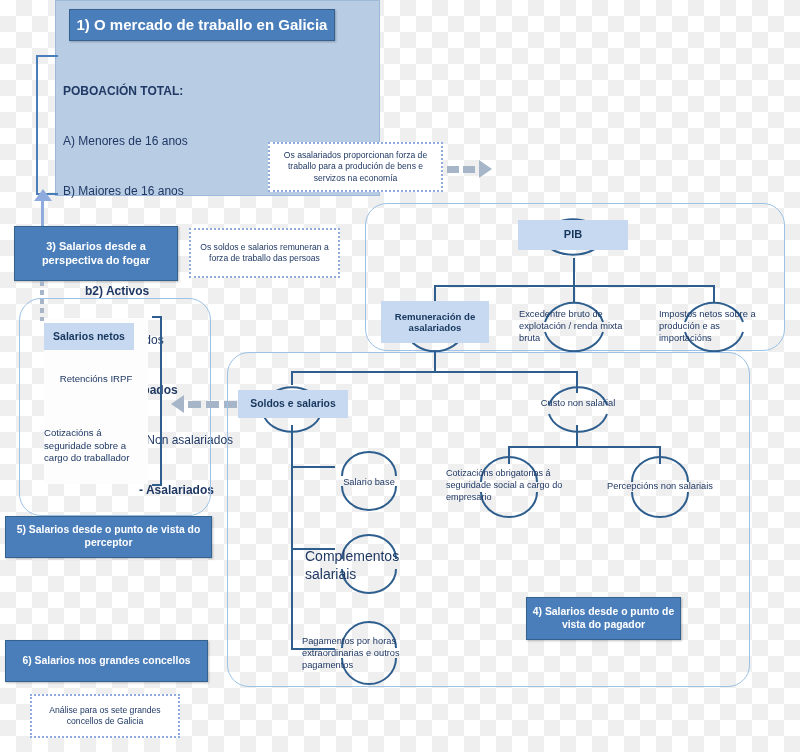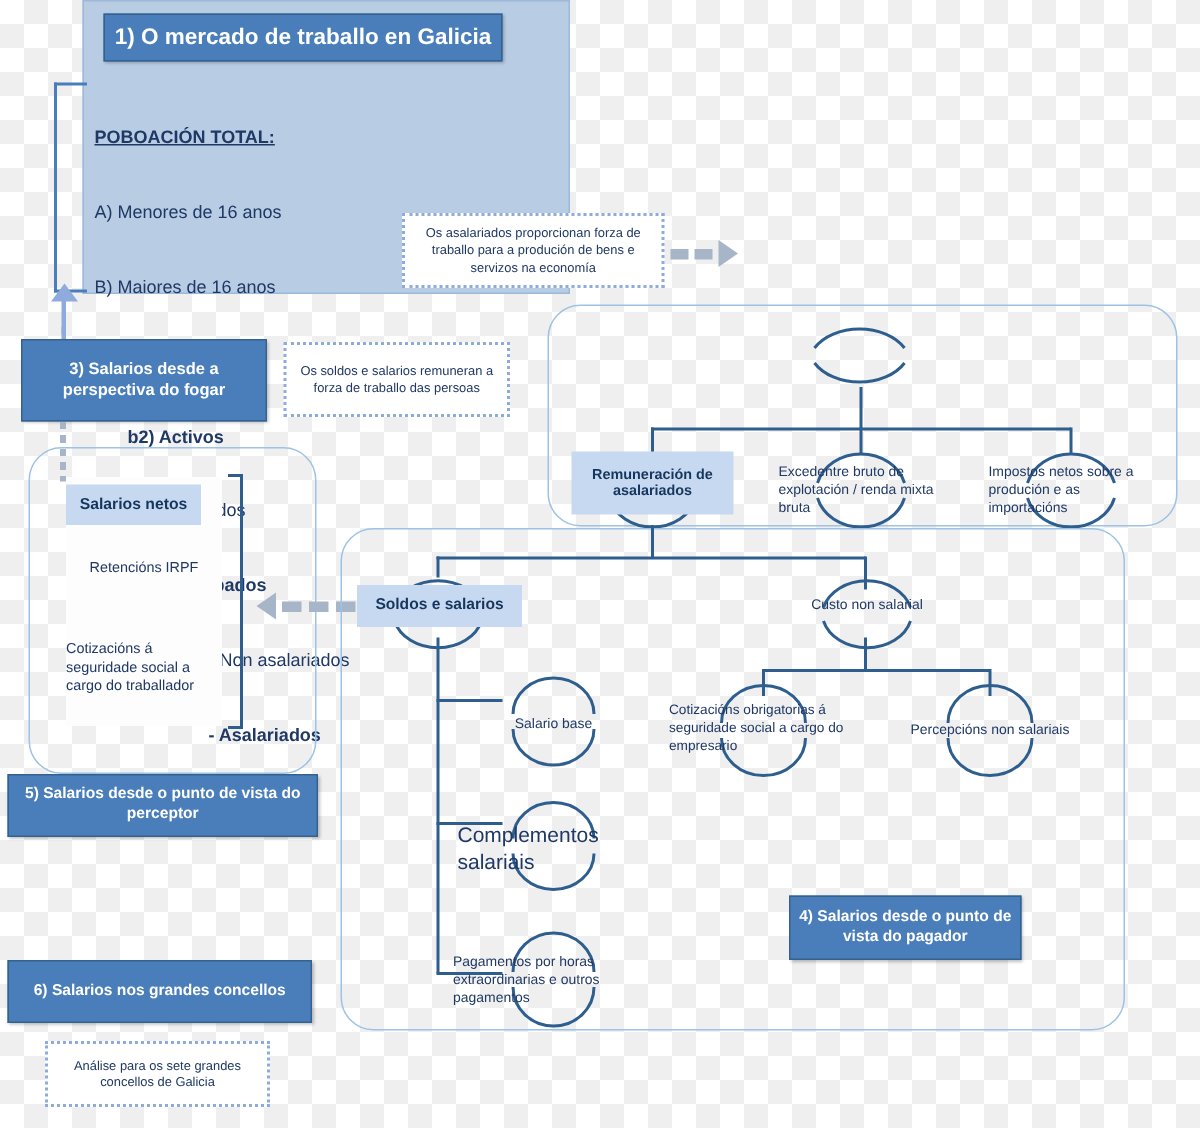--- a/index.html
+++ b/index.html
@@ -119,21 +119,21 @@
 </head>
 <body>
 
 <div id="stage">
 
   <div class="abs panel-top" style="left:55px;top:0px;width:325px;height:196px;"></div>
 
   <div class="abs hdr" style="left:69px;top:9px;width:266px;height:32px;font-size:15px;">1) O mercado de traballo en Galicia</div>
 
   <div class="abs panel-top-text" style="left:63px;top:50px;width:300px;height:140px;font-size:12px;">
-    <div style="font-weight:bold;text-decoration:underline;">POBOACIÓN TOTAL:</div>
+    <div style="font-weight:bold;">POBOACIÓN TOTAL:</div>
     <div style="padding-left:0px;">A) Menores de 16 anos</div>
     <div style="padding-left:0px;">B) Maiores de 16 anos</div>
     <div style="padding-left:22px;">b1) Inactivos</div>
     <div style="padding-left:22px;font-weight:bold;">b2) Activos</div>
     <div style="padding-left:48px;">* Parados</div>
     <div style="padding-left:48px;font-weight:bold;">* Ocupados</div>
     <div style="padding-left:76px;">- Non asalariados</div>
     <div style="padding-left:76px;font-weight:bold;">- Asalariados</div>
   </div>
 
@@ -158,21 +158,21 @@
   <div class="abs rbox" style="left:19px;top:298px;width:192px;height:218px;"></div>
 
   <div class="abs" style="left:40px;top:281px;width:4px;height:40px;background:repeating-linear-gradient(#A6B6C8 0 5px,transparent 5px 9px);"></div>
 
   <div class="abs whitecard" style="left:44px;top:318px;width:104px;height:166px;"></div>
 
   <div class="abs chip" style="left:44px;top:323px;width:90px;height:27px;font-size:10.5px;">Salarios netos</div>
 
   <div class="abs tlabel" style="left:44px;top:368px;width:104px;height:22px;font-size:9.6px;">Retencións  IRPF</div>
 
-  <div class="abs tlabel" style="left:44px;top:415px;width:104px;height:62px;font-size:9.6px;">Cotizacións á seguridade social  a cargo do traballador</div>
+  <div class="abs tlabel" style="left:44px;top:415px;width:104px;height:62px;font-size:9.6px;">Cotizacións á seguridade sobre  a cargo do traballador</div>
 
   <div class="abs bracket" style="left:152px;top:316px;width:10px;height:170px;"></div>
 
   <div class="abs dasharrow" style="left:171px;top:395px;width:68px;height:18px;">
     <div class="head head-left"></div>
     <div class="seg" style="width:13px;margin-left:4px;margin-right:0;"></div>
     <div class="seg" style="width:13px;margin-left:5px;margin-right:0;"></div>
     <div class="seg" style="width:13px;margin-left:5px;margin-right:0;"></div>
   </div>
 
@@ -187,20 +187,21 @@
   <div class="abs ln ln-v" style="left:573px;top:258px;height:28px;"></div>
   <div class="abs ln ln-h" style="left:434px;top:285px;width:280px;"></div>
   <div class="abs ln ln-v" style="left:434px;top:285px;height:18px;"></div>
   <div class="abs ln ln-v" style="left:573px;top:285px;height:18px;"></div>
   <div class="abs ln ln-v" style="left:713px;top:285px;height:18px;"></div>
 
   <svg class="abs arcs" style="left:531px;top:206px;width:84px;height:60px;" viewBox="0 0 84 60">
     <path d="M12,26 A34,24 0 0 1 72,26" fill="none" stroke="#2E5E8E" stroke-width="2"></path>
     <path d="M12,36 A34,24 0 0 0 72,36" fill="none" stroke="#2E5E8E" stroke-width="2"></path>
   </svg>
+  <div class="abs chip" style="left:518px;top:220px;width:110px;height:30px;font-size:11px;">PIB</div>
 
   <svg class="abs arcs" style="left:397px;top:292px;width:76px;height:68px;" viewBox="0 0 76 68">
     <path d="M9,30 A30,26 0 0 1 67,30" fill="none" stroke="#2E5E8E" stroke-width="2"></path>
     <path d="M9,40 A30,26 0 0 0 67,40" fill="none" stroke="#2E5E8E" stroke-width="2"></path>
   </svg>
   <div class="abs chip" style="left:381px;top:301px;width:108px;height:42px;font-size:9.6px;flex-direction:column;">Remuneración de asalariados</div>
 
   <svg class="abs arcs" style="left:536px;top:292px;width:76px;height:68px;" viewBox="0 0 76 68">
     <path d="M9,30 A30,26 0 0 1 67,30" fill="none" stroke="#2E5E8E" stroke-width="2"></path>
     <path d="M9,40 A30,26 0 0 0 67,40" fill="none" stroke="#2E5E8E" stroke-width="2"></path>

